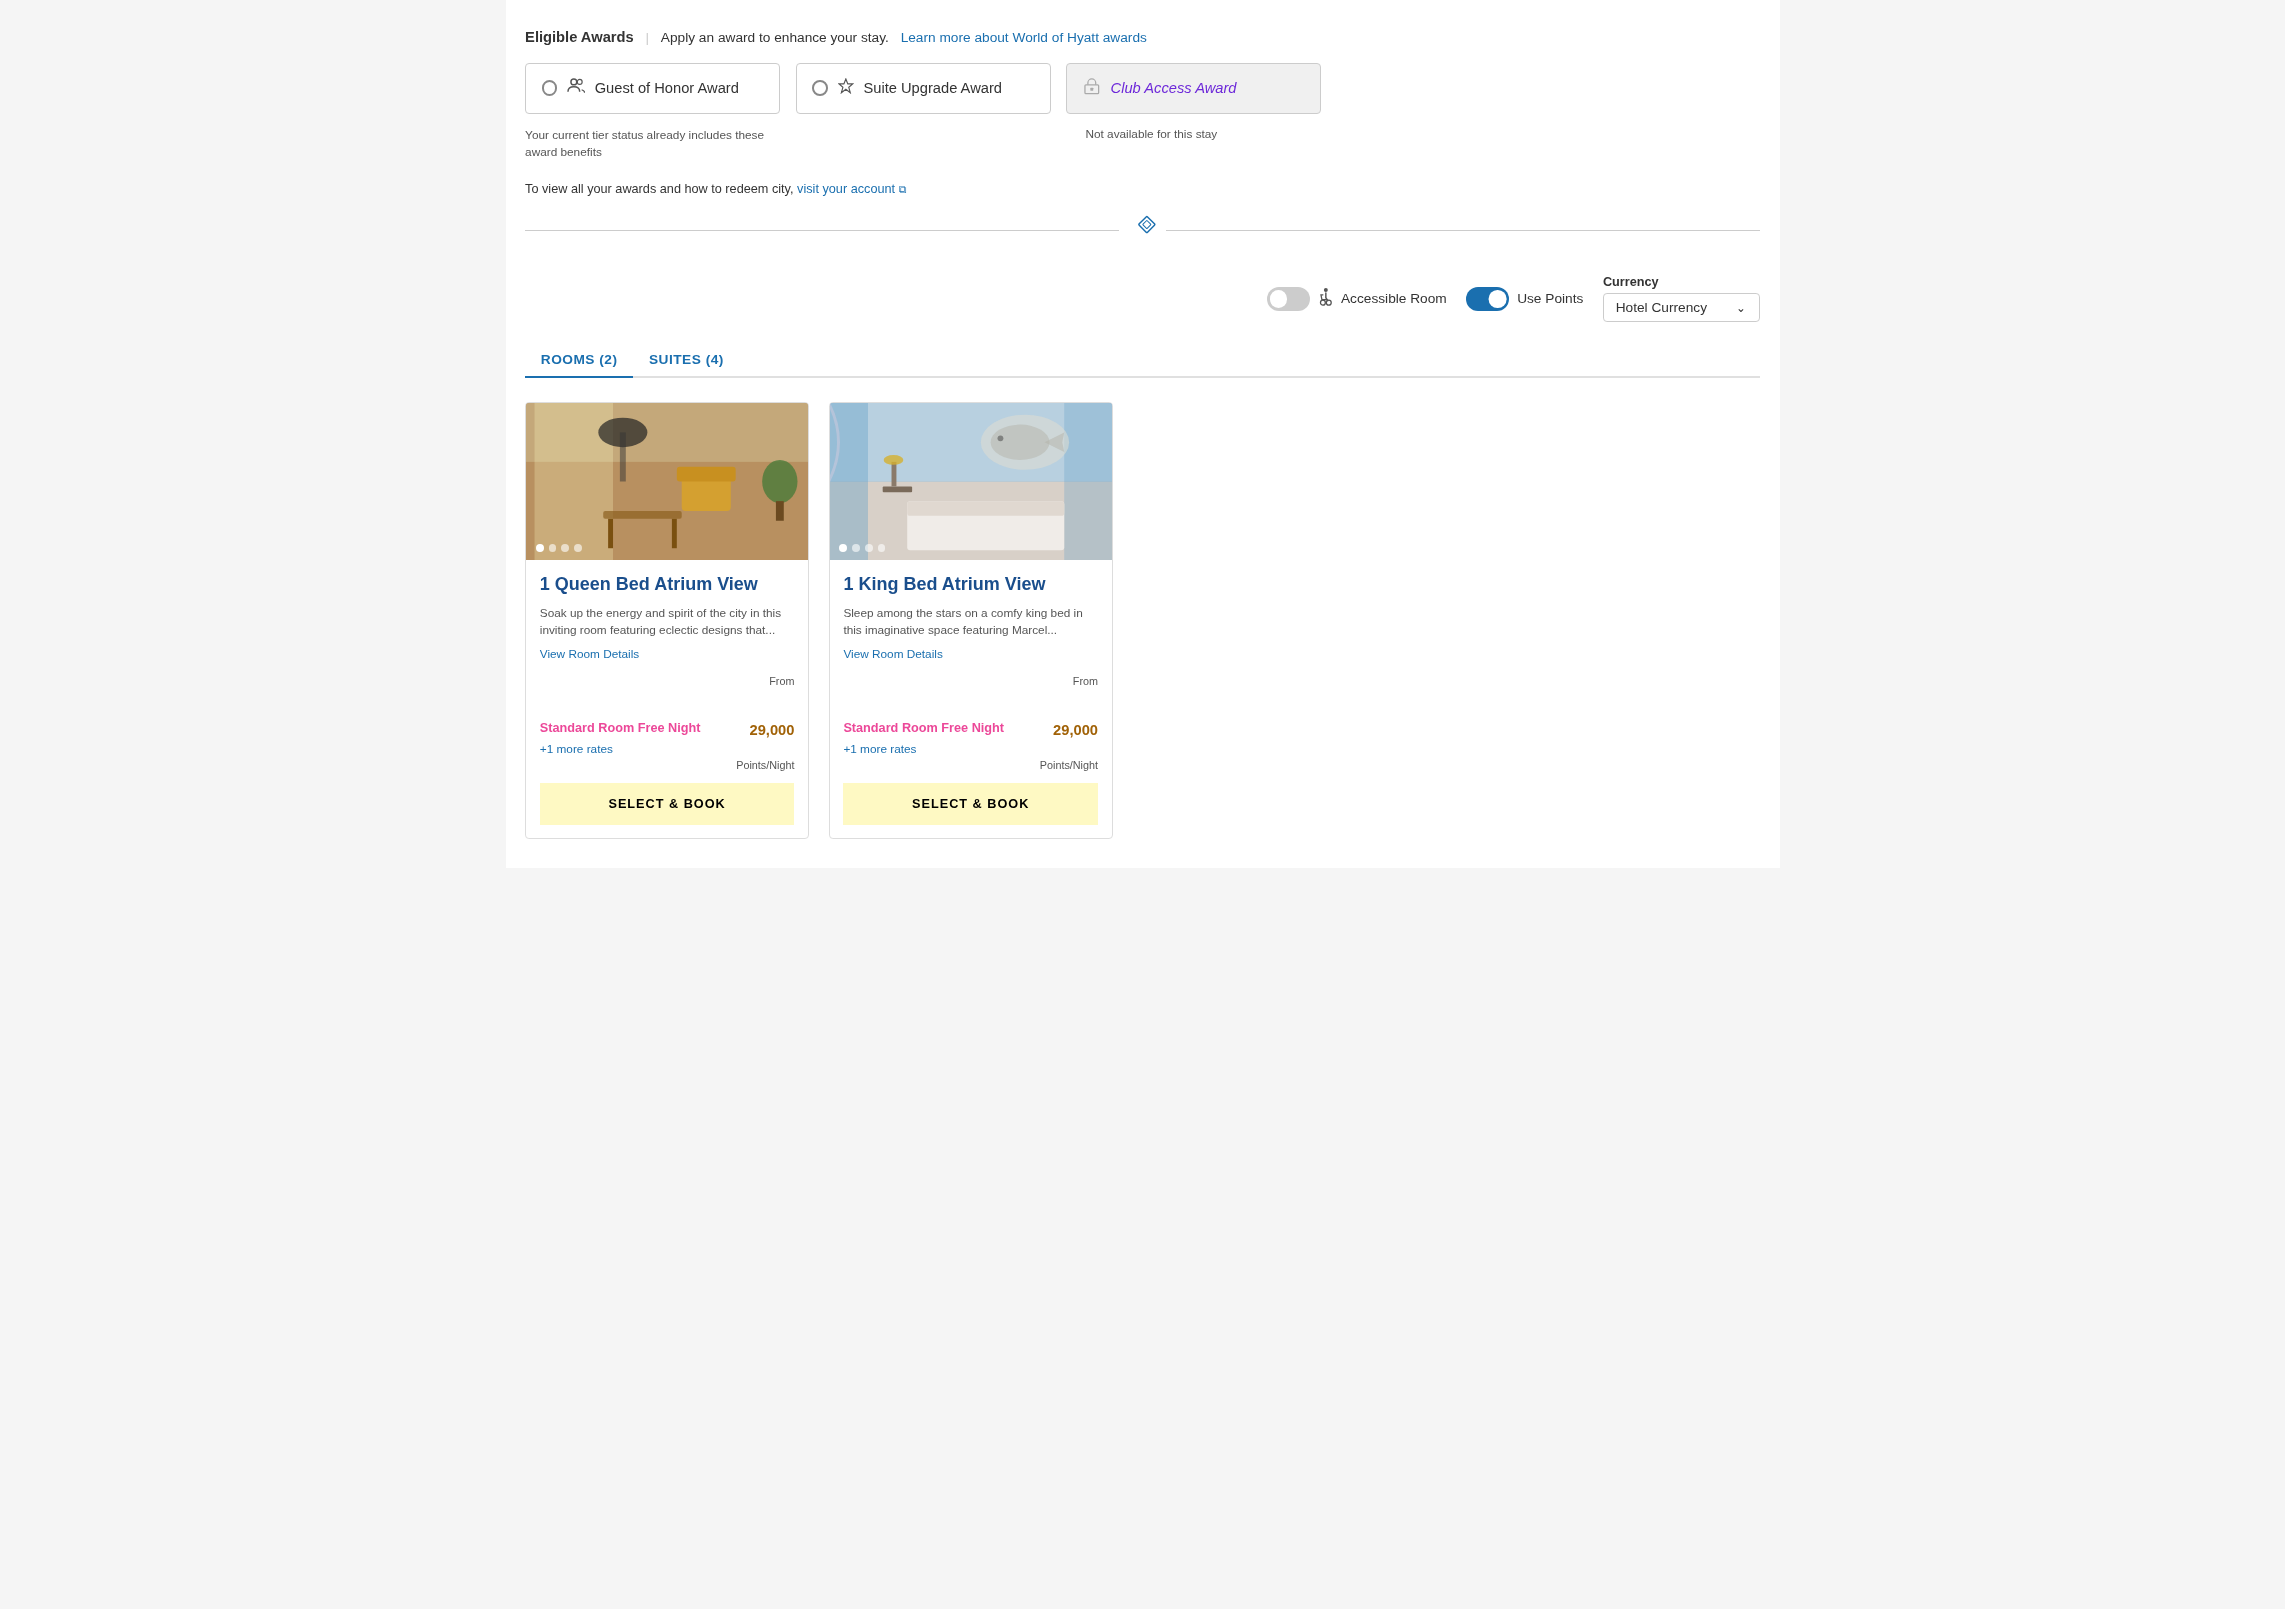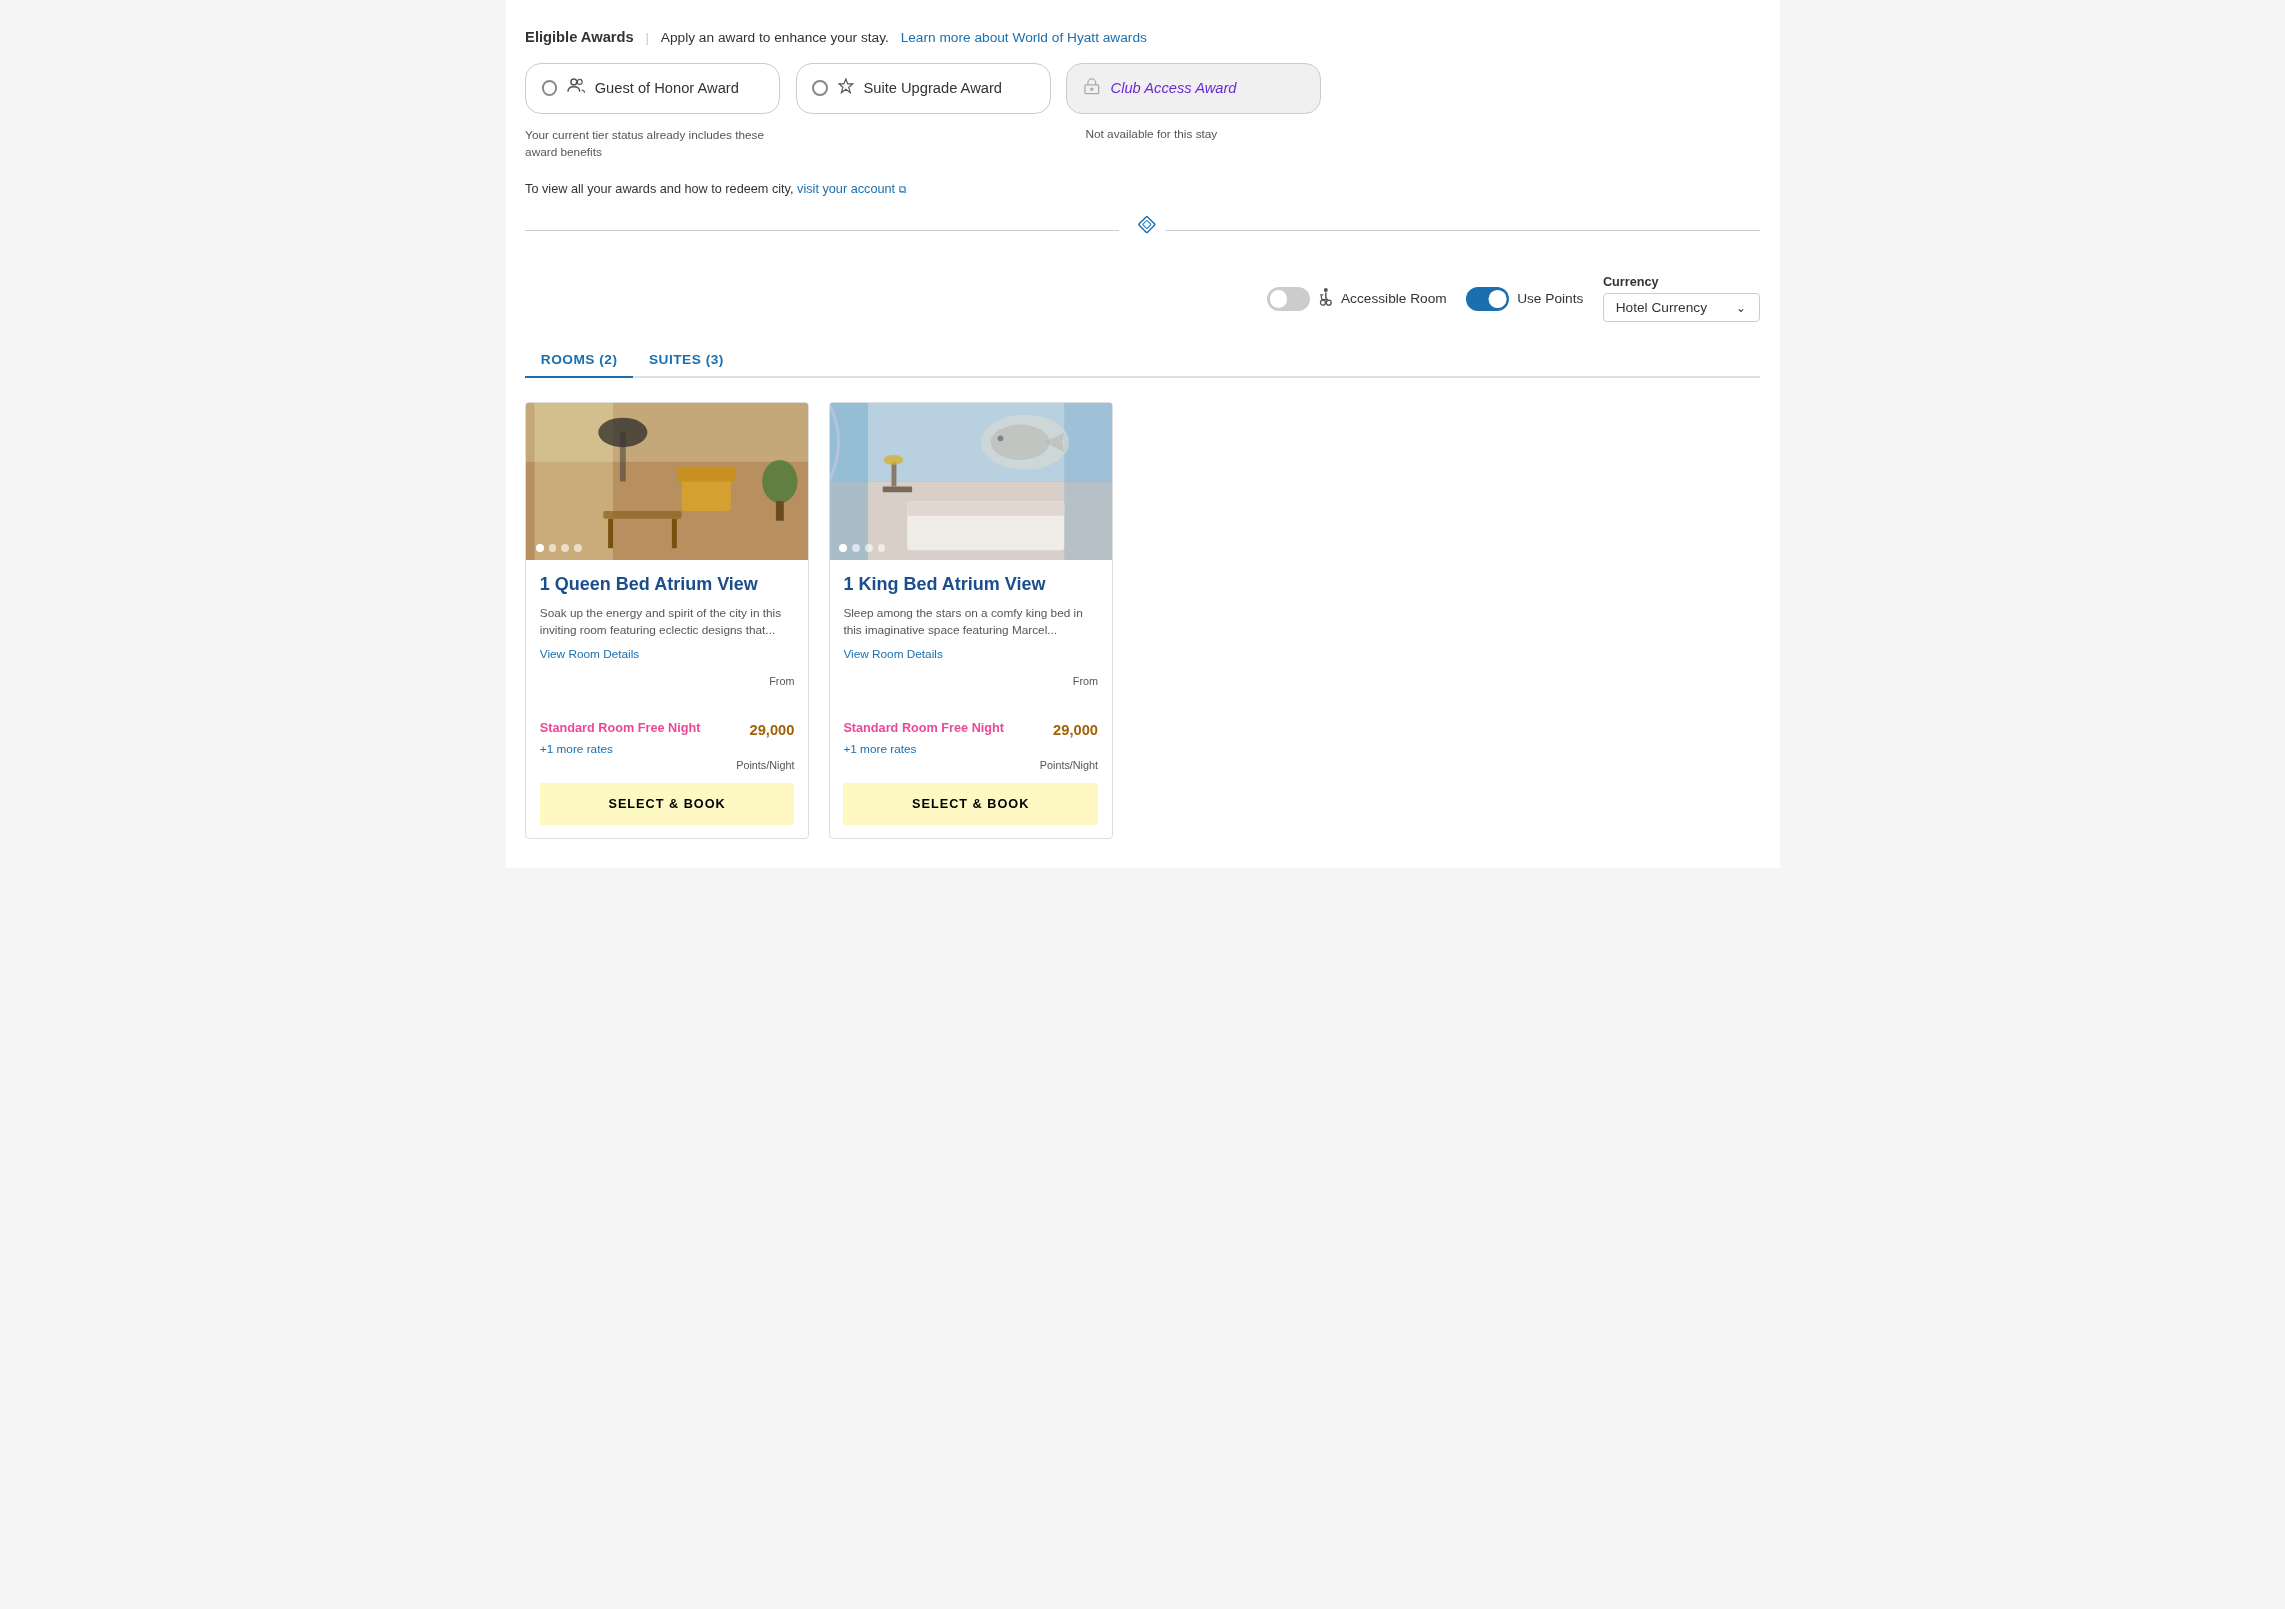--- a/index.html
+++ b/index.html
@@ -10,21 +10,21 @@
     
     .eligible-awards-header { display: flex; align-items: center; gap: 11.8px; margin-bottom: 17.6px; }
     .eligible-awards-title { font-weight: bold; font-size: 14.7px; }
     .eligible-awards-divider { color: #ccc; }
     .eligible-awards-subtitle { color: #333; font-size: 13.7px; }
     .eligible-awards-link { color: #1a6faf; text-decoration: none; }
 
     .awards-row { display: flex; gap: 15.7px; margin-bottom: 13.7px; }
     .award-card {
       border: 1px solid #ccc;
-      border-radius: 16px;
+      border-radius: 4px;
       padding: 13.7px 15.7px;
       display: flex;
       align-items: center;
       gap: 9.8px;
       min-width: 255px;
       cursor: pointer;
       background: #fff;
     }
     .award-card.disabled {
       background: #f0f0f0;
@@ -326,21 +326,21 @@
       <div class="currency-label">Currency</div>
       <div class="currency-select">
         <span>Hotel Currency</span>
         <span class="currency-chevron">⌄</span>
       </div>
     </div>
   </div>
 
   <div class="tabs-row">
     <div class="tab active">ROOMS (2)</div>
-    <div class="tab">SUITES (3)</div>
+    <div class="tab">SUITES (4)</div>
   </div>
 
   <div class="rooms-grid">
 
     <div class="room-card">
       <div class="room-image room-img-1">
         <svg class="room-scene" viewBox="0 0 290 160" xmlns="http://www.w3.org/2000/svg" preserveAspectRatio="xMidYMid slice">
           <rect width="290" height="160" fill="#c4a87a"></rect>
           <rect x="0" y="60" width="290" height="100" fill="#b89060"></rect>
 

